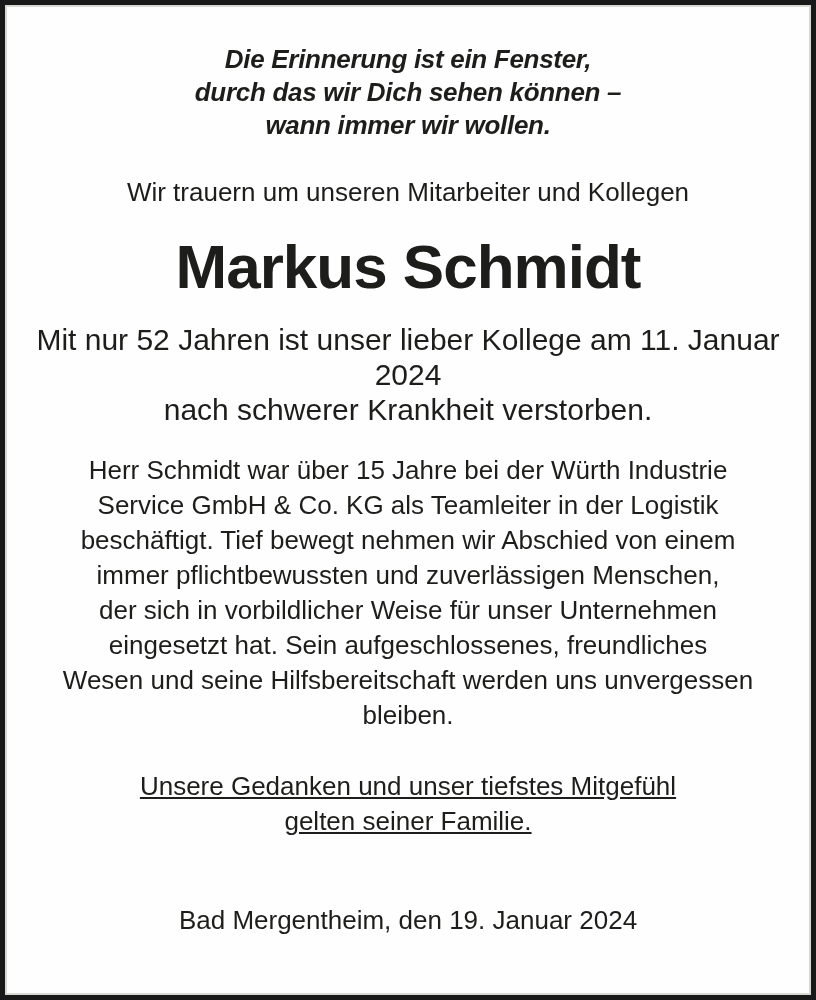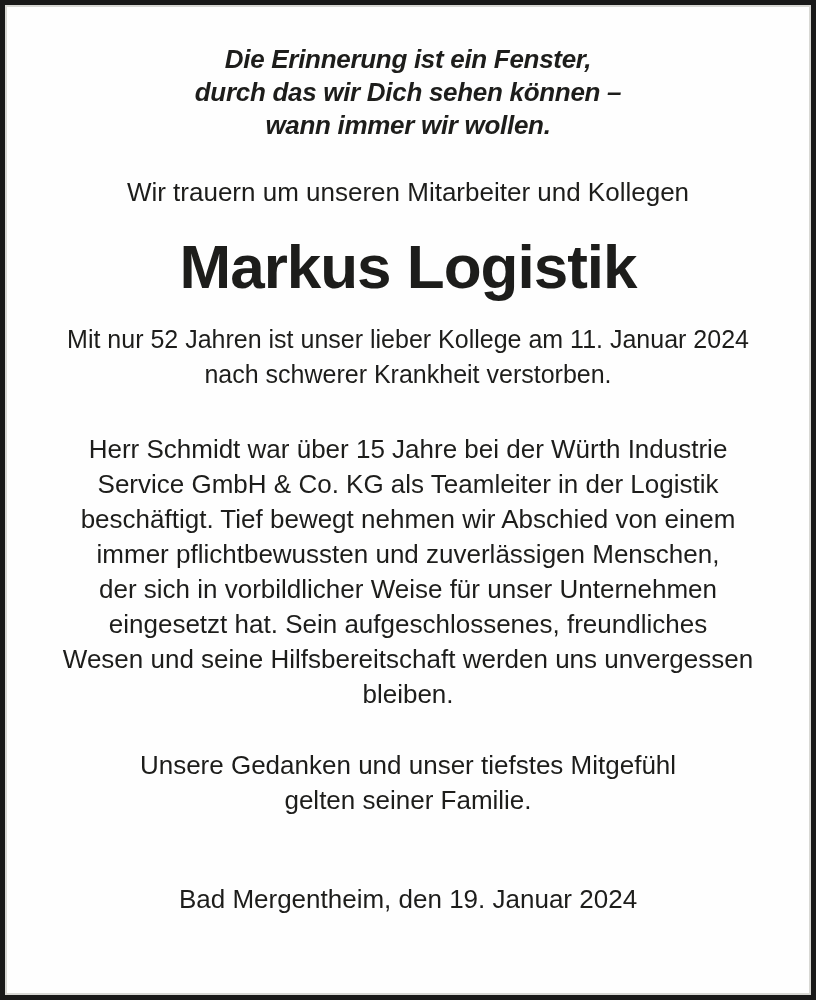--- a/index.html
+++ b/index.html
@@ -39,35 +39,36 @@
   }
   .deceased-name {
     margin-top: 20px;
     font-size: 62px;
     line-height: 75px;
     font-weight: 700;
     letter-spacing: -1px;
   }
   .death-announcement {
     margin-top: 18px;
-    font-size: 25px;
+    font-size: 30px;
     line-height: 35px;
     font-weight: 400;
   }
   .tribute {
-    margin-top: 40px;
+    margin-top: 26px;
     font-size: 26px;
     line-height: 35px;
     font-weight: 400;
   }
   .condolence {
     margin-top: 36px;
     font-size: 26px;
     line-height: 35px;
     font-weight: 400;
+    text-decoration: underline;
   }
   .signature {
     margin-top: 30px;
     font-size: 26px;
     line-height: 33px;
     font-weight: 700;
     letter-spacing: -0.2px;
   }
   .place-date {
     margin-top: 64px;
@@ -77,21 +78,21 @@
   }
 </style>
 </head>
 <body>
 
 <div class="notice">
   <div class="block quote">Die Erinnerung ist ein Fenster,
 durch das wir Dich sehen können –
 wann immer wir wollen.</div>
   <div class="block intro">Wir trauern um unseren Mitarbeiter und Kollegen</div>
-  <div class="block deceased-name">Markus Logistik</div>
+  <div class="block deceased-name">Markus Schmidt</div>
   <div class="block death-announcement">Mit nur 52 Jahren ist unser lieber Kollege am 11. Januar 2024
 nach schwerer Krankheit verstorben.</div>
   <div class="block tribute">Herr Schmidt war über 15 Jahre bei der Würth Industrie
 Service GmbH &amp; Co. KG als Teamleiter in der Logistik
 beschäftigt. Tief bewegt nehmen wir Abschied von einem
 immer pflichtbewussten und zuverlässigen Menschen,
 der sich in vorbildlicher Weise für unser Unternehmen
 eingesetzt hat. Sein aufgeschlossenes, freundliches
 Wesen und seine Hilfsbereitschaft werden uns unvergessen
 bleiben.</div>

